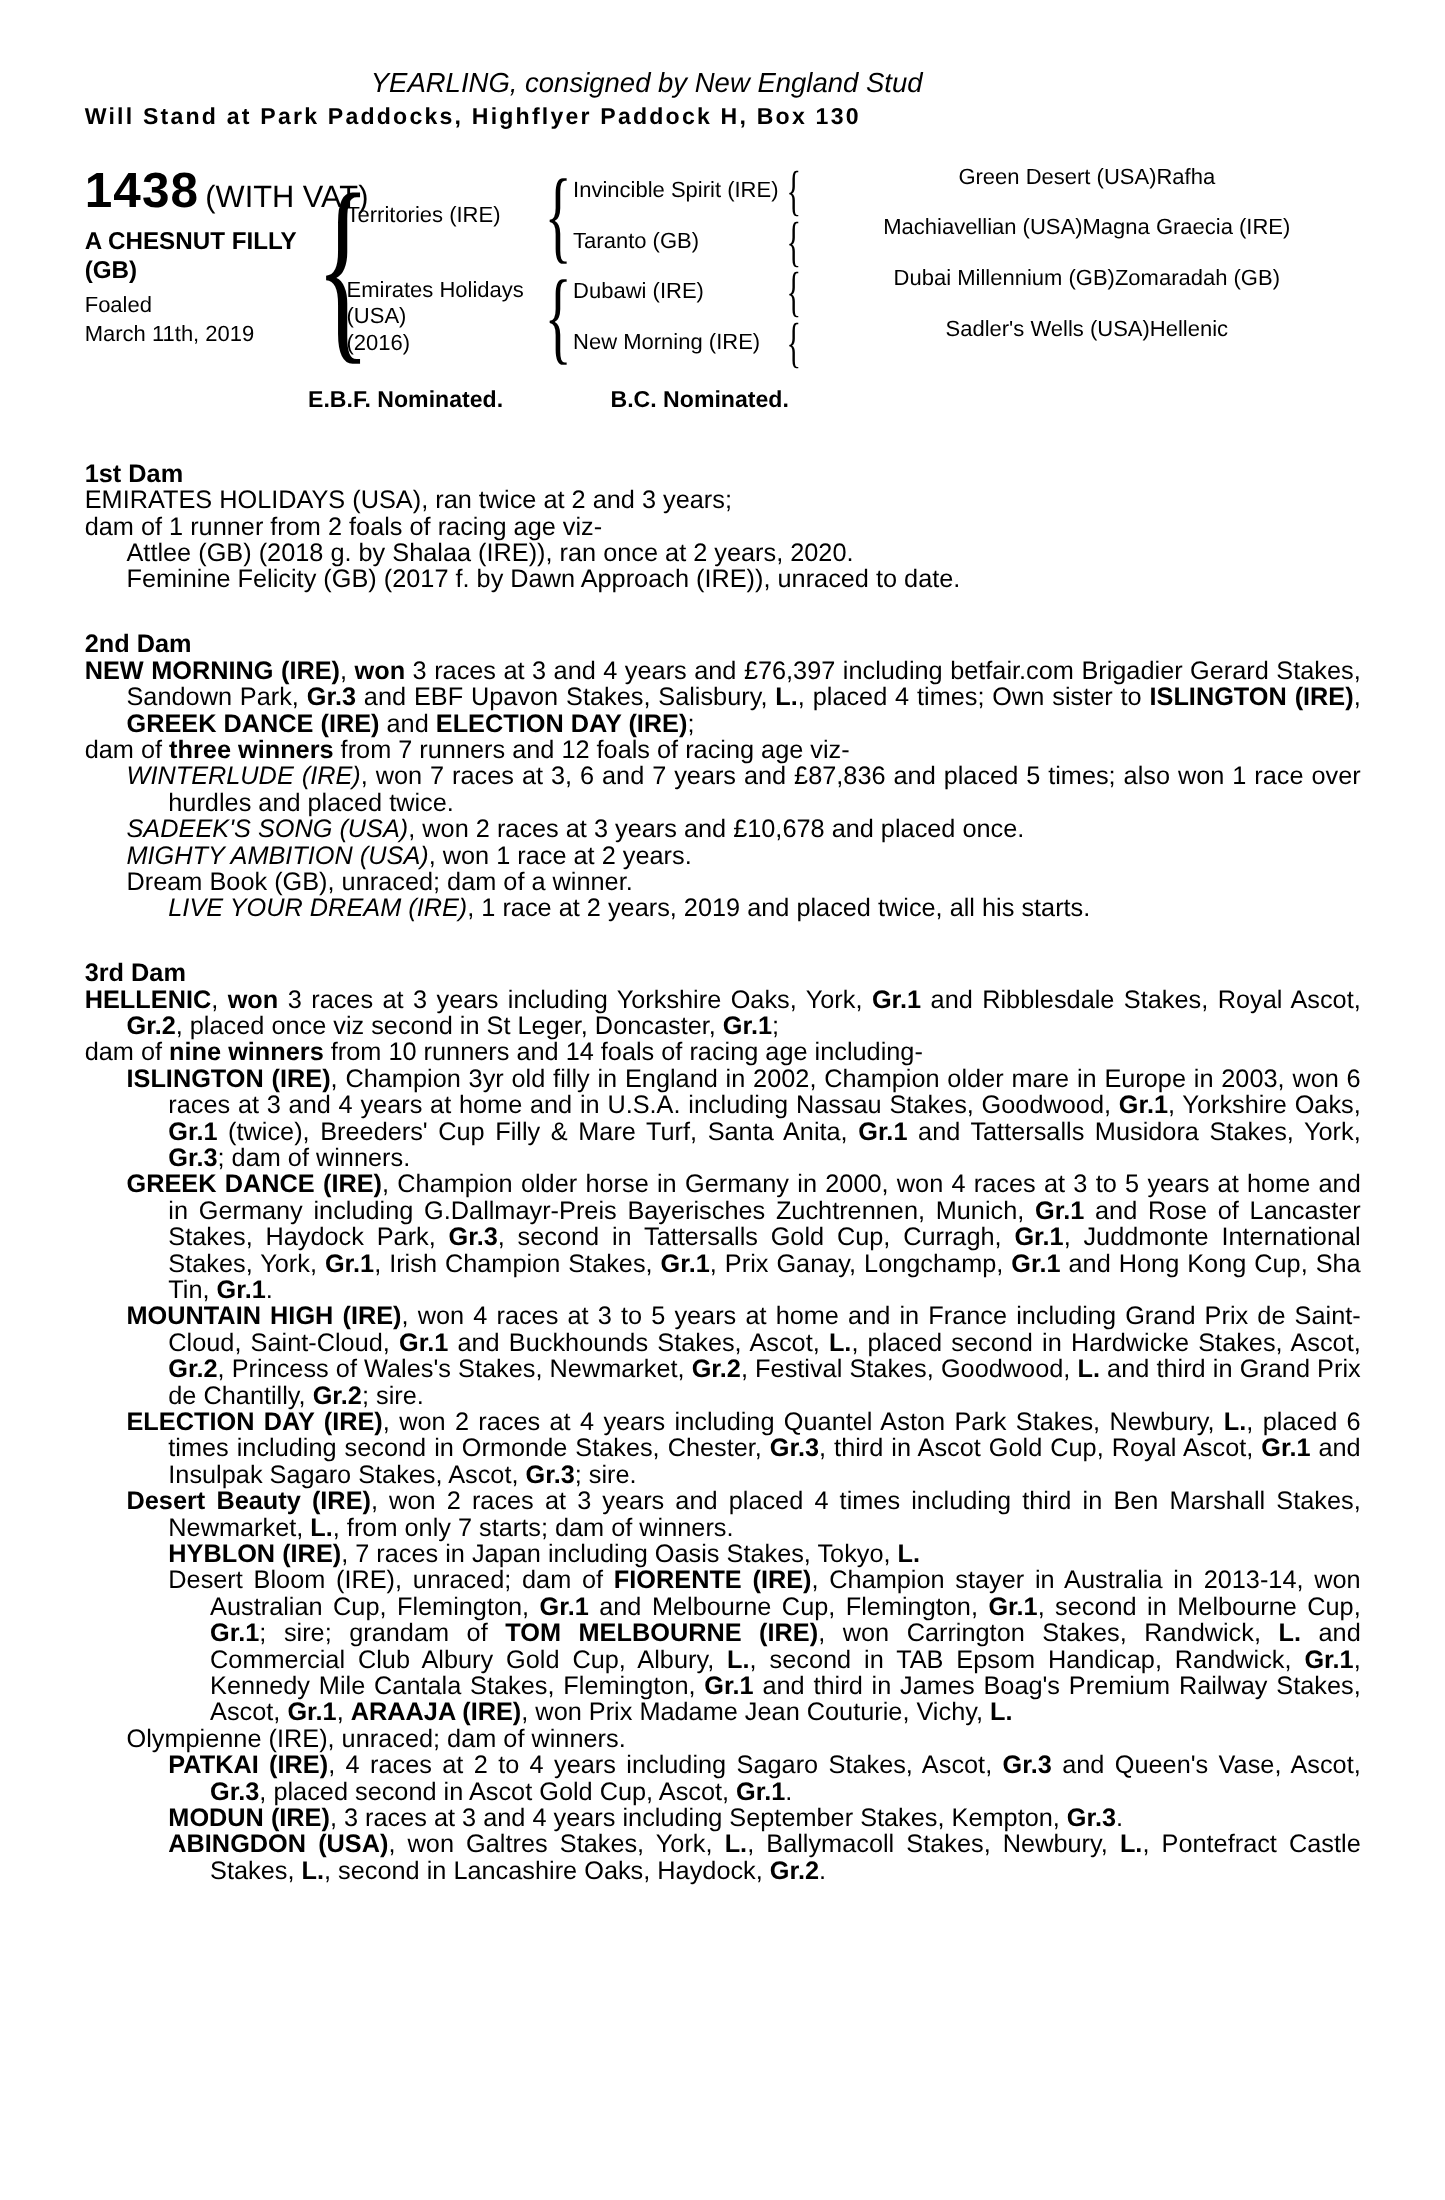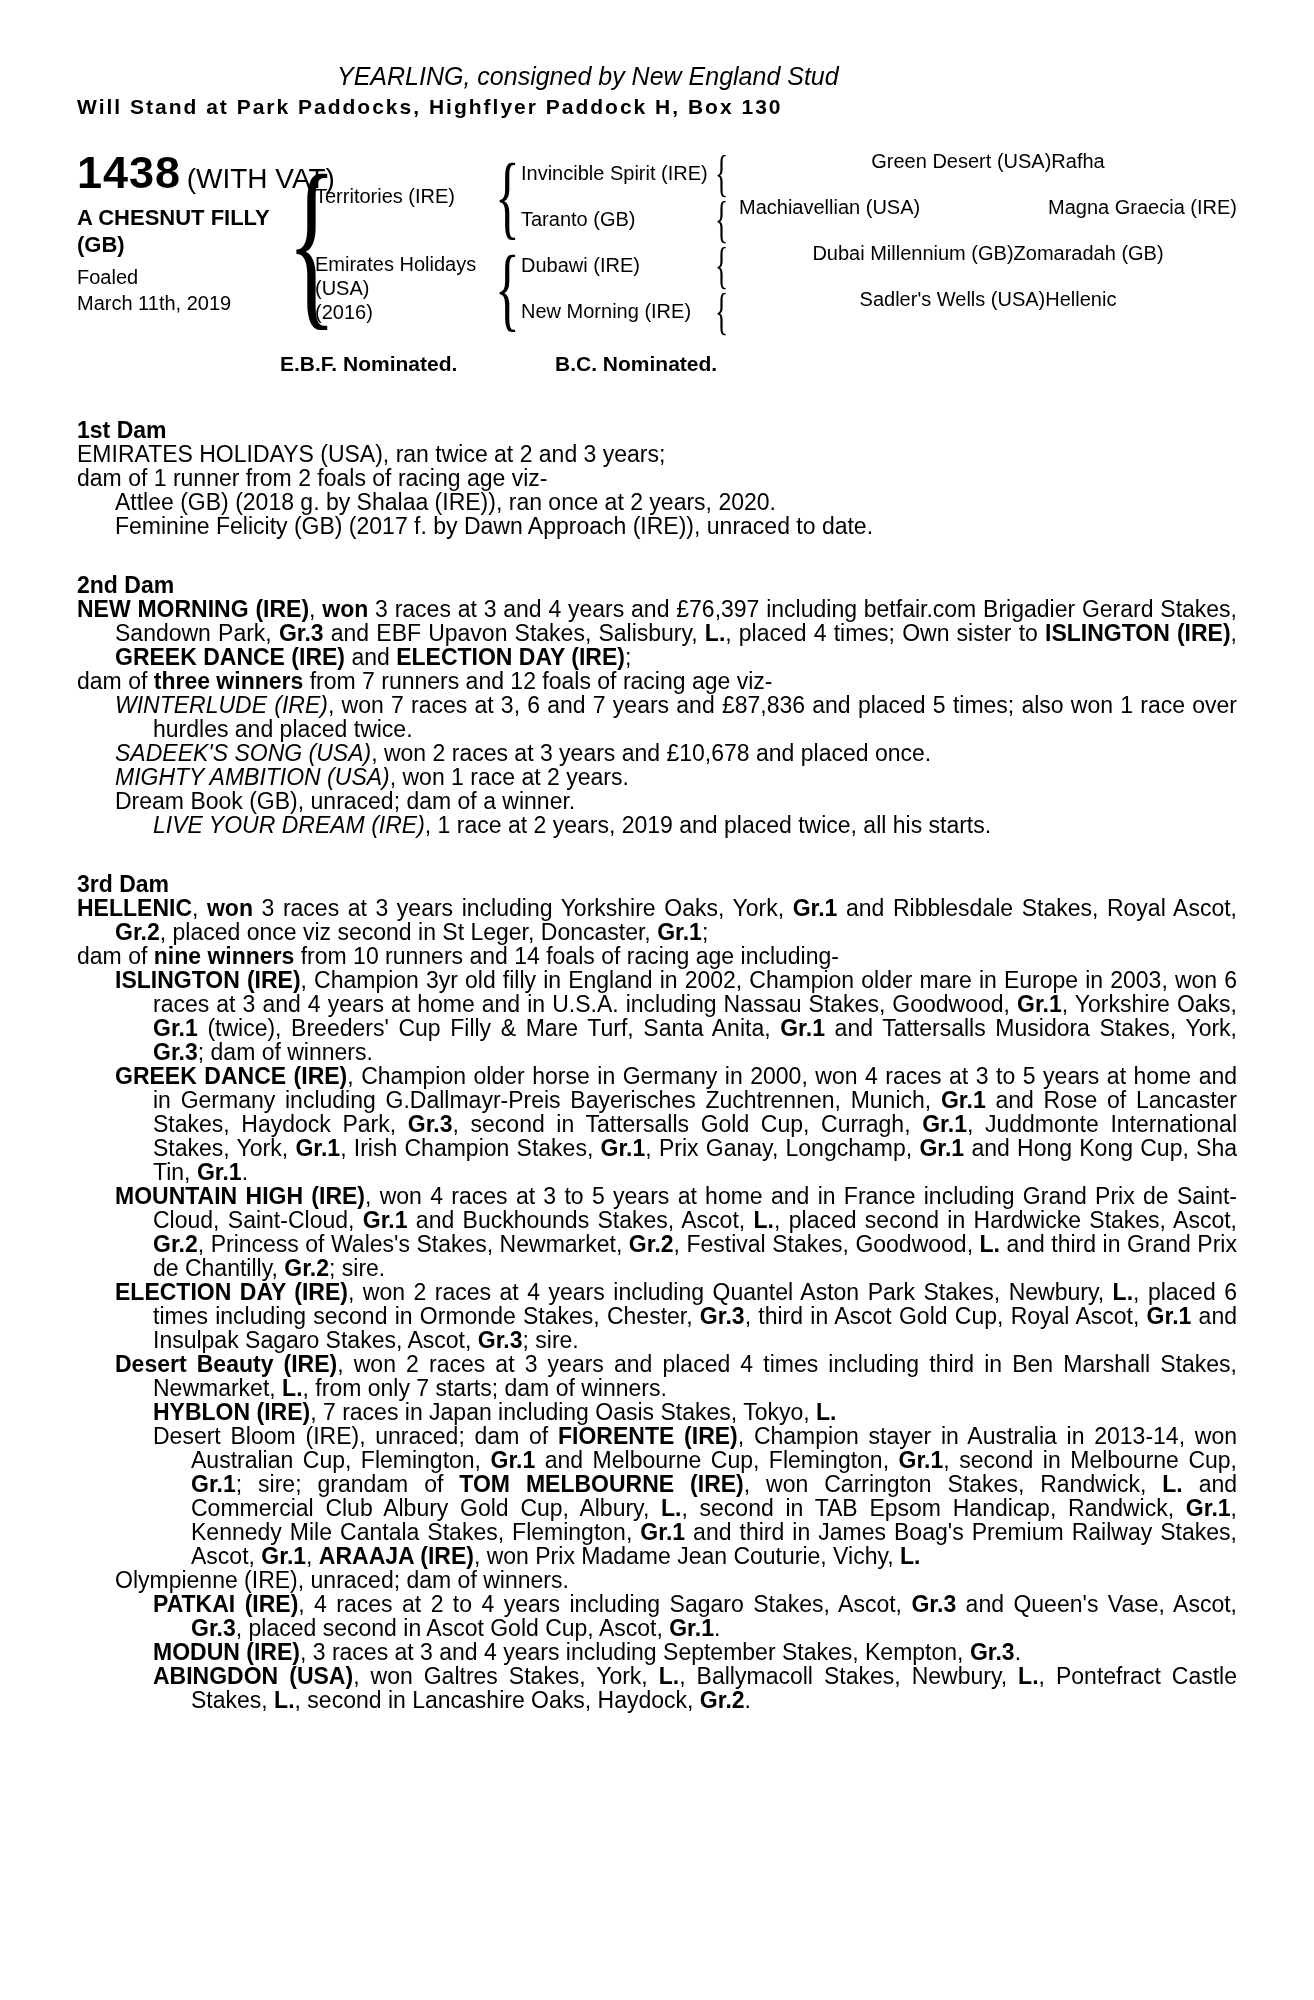--- a/index.html
+++ b/index.html
@@ -43,21 +43,21 @@
   .brace-main { grid-column:2; grid-row:1/9; } .brace-main span { font-size:188px; line-height:184px; }
   .brace-p1 { grid-column:4; grid-row:1/5; }  .brace-p2 { grid-column:4; grid-row:5/9; }
   .brace-p1 span,.brace-p2 span { font-size:94px; line-height:92px; }
   .brace-g { grid-column:6; } .brace-g span { font-size:50px; line-height:46px; }
   .bg1 { grid-row:1/3; } .bg2 { grid-row:3/5; } .bg3 { grid-row:5/7; } .bg4 { grid-row:7/9; }
   .parent { grid-column:3; display:flex; flex-direction:column; justify-content:center; line-height:24px; }
   .parent-sire { grid-row:1/5; } .parent-dam { grid-row:5/9; }
   .gen2 { grid-column:5; display:flex; align-items:center; line-height:23px; }
   .g2-1 { grid-row:1/3; } .g2-2 { grid-row:3/5; } .g2-3 { grid-row:5/7; } .g2-4 { grid-row:7/9; }
   .ggp { grid-column:7; display:flex; justify-content:center; line-height:22px; }
-  .ggp1 { grid-row:1/3; } .ggp2 { grid-row:3/5;justify-content:space-between; } .ggp3 { grid-row:5/7; } .ggp4 { grid-row:7/9; }
+  .ggp1 { grid-row:1/3; } .ggp2 { grid-row:3/5; } .ggp3 { grid-row:5/7; } .ggp4 { grid-row:7/9; }
   .nominated { position:relative; height:26px; margin-top:18px; font-weight:bold; font-size:21px; }
   .nominated div { position:absolute; top:0; white-space:nowrap; }
   .ebf { left:203px; } .bc { left:478px; }
   
   #sections { margin-top:40px; font-size:23px; line-height:24px; }
   .dam-heading { font-weight:bold; margin-top:35px; }
   .dam-heading:first-child { margin-top:0; }
   .cat-p { text-align:justify; }
   .seg-b { font-weight:bold; }
   .seg-i { font-style:italic; }

